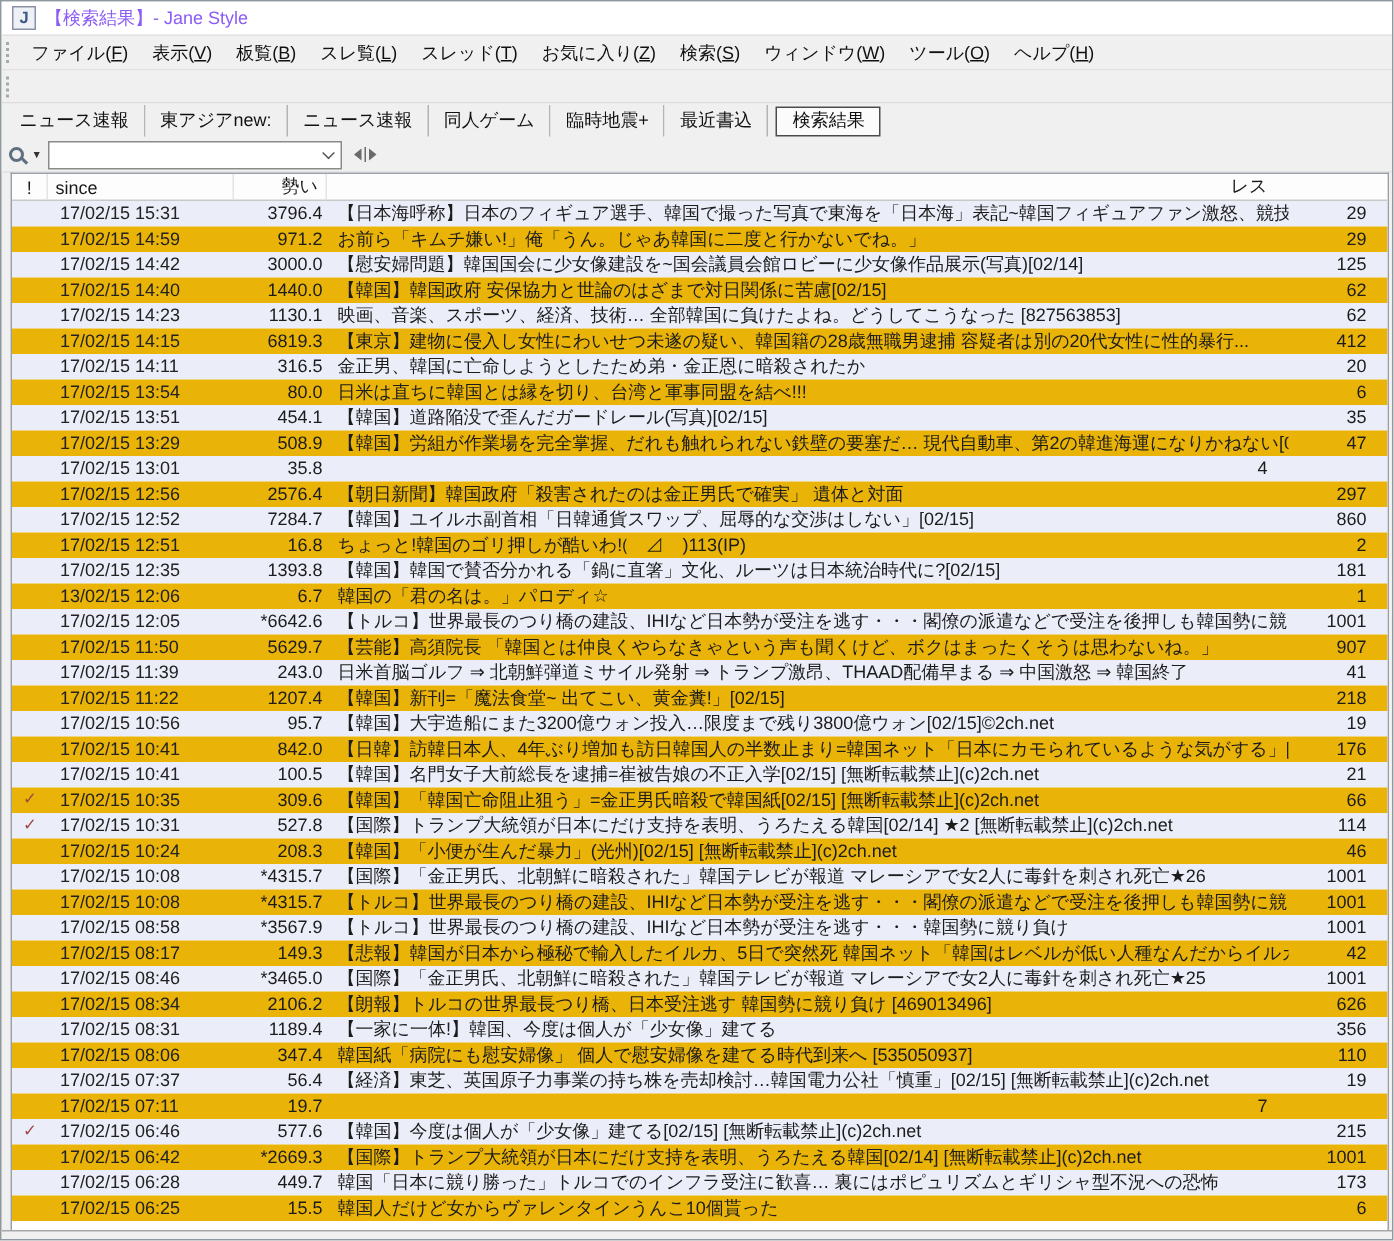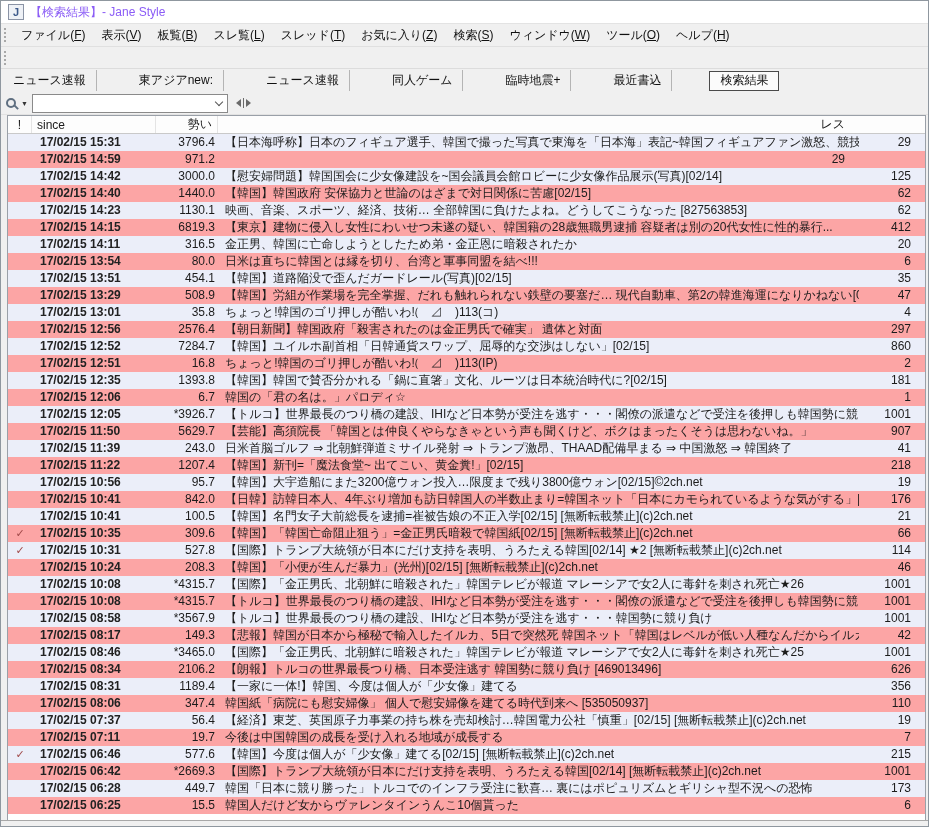--- a/index.html
+++ b/index.html
@@ -22,21 +22,21 @@
     border-bottom:1px solid #e0e0e0; display:flex; align-items:center; font-size:12px;
     color:#111; flex:0 0 auto; }
   .grip { width:3px; height:14px; border-left:2px dotted #a8a8a8; margin:0 6px 0 3px; }
   .menu-item { padding:3px 8px; white-space:nowrap; cursor:default; }
   .menu-item u { text-decoration:underline; }
   
   .toolbar-strip { height:22px; background:#f0f0f0; border-bottom:1px solid #dcdcdc;
     display:flex; align-items:center; flex:0 0 auto; }
   
   .tabbar { height:23px; background:#f0f0f0; display:flex; align-items:center;
-    padding-left:2px; flex:0 0 auto;gap:32px; }
+    padding-left:2px; flex:0 0 auto; }
   .tab { font-size:12px; color:#111; padding:3px 10px 4px 10px; border-right:1px solid #b4b4b4;
     white-space:nowrap; height:21px; display:flex; align-items:center; background:#f0f0f0; }
   .tab.active { background:#fbfbfb; border:1px solid #4a4a4a; margin-left:5px;
     height:20px; padding:2px 10px 3px 10px; }
   
   .searchbar { height:23px; background:#f0f0f0; display:flex; align-items:center;
     padding-left:5px; flex:0 0 auto; border-bottom:1px solid #e2e2e2; }
   .mag { width:10px; height:10px; border:2px solid #5f6f80; border-radius:50%;
     position:relative; margin-right:2px; }
   .mag::after { content:""; position:absolute; width:6px; height:2px; background:#5f6f80;
@@ -59,25 +59,25 @@
   .thead { height:18px; background:#fdfdfd; border-bottom:1px solid #c9c9c9;
     display:grid; grid-template-columns:24px 124px 62px 1fr 66px; font-size:12px;
     color:#1a1a1a; flex:0 0 auto; }
   .th { display:flex; align-items:center; height:100%; border-right:1px solid #e4e4e4;
     padding:0 5px; white-space:nowrap; overflow:hidden; }
   .th.mark { justify-content:center; padding:0; }
   .th.num { justify-content:flex-end; }
   .th.res { justify-content:flex-end; padding-right:14px; border-right:none; }
   .tbody { flex:0 0 auto; }
   .row { height:17px; display:grid; grid-template-columns:24px 124px 62px 1fr 66px;
-    font-size:12px; color:#1c1c1c; align-items:center; background:#fca5a5; }
+    font-size:12px; color:#1c1c1c; align-items:center; background:#eab308; }
   .row:nth-child(odd) { background:var(--stripe,#ebeef9); }
   .c { white-space:nowrap; overflow:hidden; line-height:17px; }
   .c.mark { text-align:center; font-size:11px; font-weight:bold; color:var(--check,#a04848); }
-  .c.since { padding-left:8px; color:#222;font-weight:bold; }
+  .c.since { padding-left:8px; color:#222; }
   .c.ikioi { text-align:right; padding-right:3px; }
   .c.title { padding-left:7px; }
   .c.res { text-align:right; padding-right:14px; }
   
   .bottom-strip { flex:1 1 auto; background:#f0f0f0; border-top:1px solid #a8a8a8; }
 </style>
 </head>
 <body>
 
 <div class="window">
@@ -142,20 +142,21 @@
           <span class="c mark"></span>
           <span class="c since">17/02/15 15:31</span>
           <span class="c ikioi">3796.4</span>
           <span class="c title">【日本海呼称】日本のフィギュア選手、韓国で撮った写真で東海を「日本海」表記~韓国フィギュアファン激怒、競技に影...</span>
           <span class="c res">29</span>
         </div>
         <div class="row">
           <span class="c mark"></span>
           <span class="c since">17/02/15 14:59</span>
           <span class="c ikioi">971.2</span>
+          <span class="c title">お前ら「キムチ嫌い!」俺「うん。じゃあ韓国に二度と行かないでね。」</span>
           <span class="c res">29</span>
         </div>
         <div class="row">
           <span class="c mark"></span>
           <span class="c since">17/02/15 14:42</span>
           <span class="c ikioi">3000.0</span>
           <span class="c title">【慰安婦問題】韓国国会に少女像建設を~国会議員会館ロビーに少女像作品展示(写真)[02/14]</span>
           <span class="c res">125</span>
         </div>
         <div class="row">
@@ -204,21 +205,20 @@
           <span class="c mark"></span>
           <span class="c since">17/02/15 13:29</span>
           <span class="c ikioi">508.9</span>
           <span class="c title">【韓国】労組が作業場を完全掌握、だれも触れられない鉄壁の要塞だ… 現代自動車、第2の韓進海運になりかねない[0...</span>
           <span class="c res">47</span>
         </div>
         <div class="row">
           <span class="c mark"></span>
           <span class="c since">17/02/15 13:01</span>
           <span class="c ikioi">35.8</span>
-          <span class="c title">ちょっと!韓国のゴリ押しが酷いわ!(゚⊿゚)113(コ)</span>
           <span class="c res">4</span>
         </div>
         <div class="row">
           <span class="c mark"></span>
           <span class="c since">17/02/15 12:56</span>
           <span class="c ikioi">2576.4</span>
           <span class="c title">【朝日新聞】韓国政府「殺害されたのは金正男氏で確実」 遺体と対面</span>
           <span class="c res">297</span>
         </div>
         <div class="row">
@@ -237,29 +237,29 @@
         </div>
         <div class="row">
           <span class="c mark"></span>
           <span class="c since">17/02/15 12:35</span>
           <span class="c ikioi">1393.8</span>
           <span class="c title">【韓国】韓国で賛否分かれる「鍋に直箸」文化、ルーツは日本統治時代に?[02/15]</span>
           <span class="c res">181</span>
         </div>
         <div class="row">
           <span class="c mark"></span>
-          <span class="c since">17/02/15 12:06</span>
+          <span class="c since">13/02/15 12:06</span>
           <span class="c ikioi">6.7</span>
           <span class="c title">韓国の「君の名は。」パロディ☆</span>
           <span class="c res">1</span>
         </div>
         <div class="row">
           <span class="c mark"></span>
           <span class="c since">17/02/15 12:05</span>
-          <span class="c ikioi">*3926.7</span>
+          <span class="c ikioi">*6642.6</span>
           <span class="c title">【トルコ】世界最長のつり橋の建設、IHIなど日本勢が受注を逃す・・・閣僚の派遣などで受注を後押しも韓国勢に競り負...</span>
           <span class="c res">1001</span>
         </div>
         <div class="row">
           <span class="c mark"></span>
           <span class="c since">17/02/15 11:50</span>
           <span class="c ikioi">5629.7</span>
           <span class="c title">【芸能】高須院長 「韓国とは仲良くやらなきゃという声も聞くけど、ボクはまったくそうは思わないね。」</span>
           <span class="c res">907</span>
         </div>
@@ -379,21 +379,20 @@
           <span class="c mark"></span>
           <span class="c since">17/02/15 07:37</span>
           <span class="c ikioi">56.4</span>
           <span class="c title">【経済】東芝、英国原子力事業の持ち株を売却検討…韓国電力公社「慎重」[02/15] [無断転載禁止](c)2ch.net</span>
           <span class="c res">19</span>
         </div>
         <div class="row">
           <span class="c mark"></span>
           <span class="c since">17/02/15 07:11</span>
           <span class="c ikioi">19.7</span>
-          <span class="c title">今後は中国韓国の成長を受け入れる地域が成長する</span>
           <span class="c res">7</span>
         </div>
         <div class="row">
           <span class="c mark">✓</span>
           <span class="c since">17/02/15 06:46</span>
           <span class="c ikioi">577.6</span>
           <span class="c title">【韓国】今度は個人が「少女像」建てる[02/15] [無断転載禁止](c)2ch.net</span>
           <span class="c res">215</span>
         </div>
         <div class="row">

